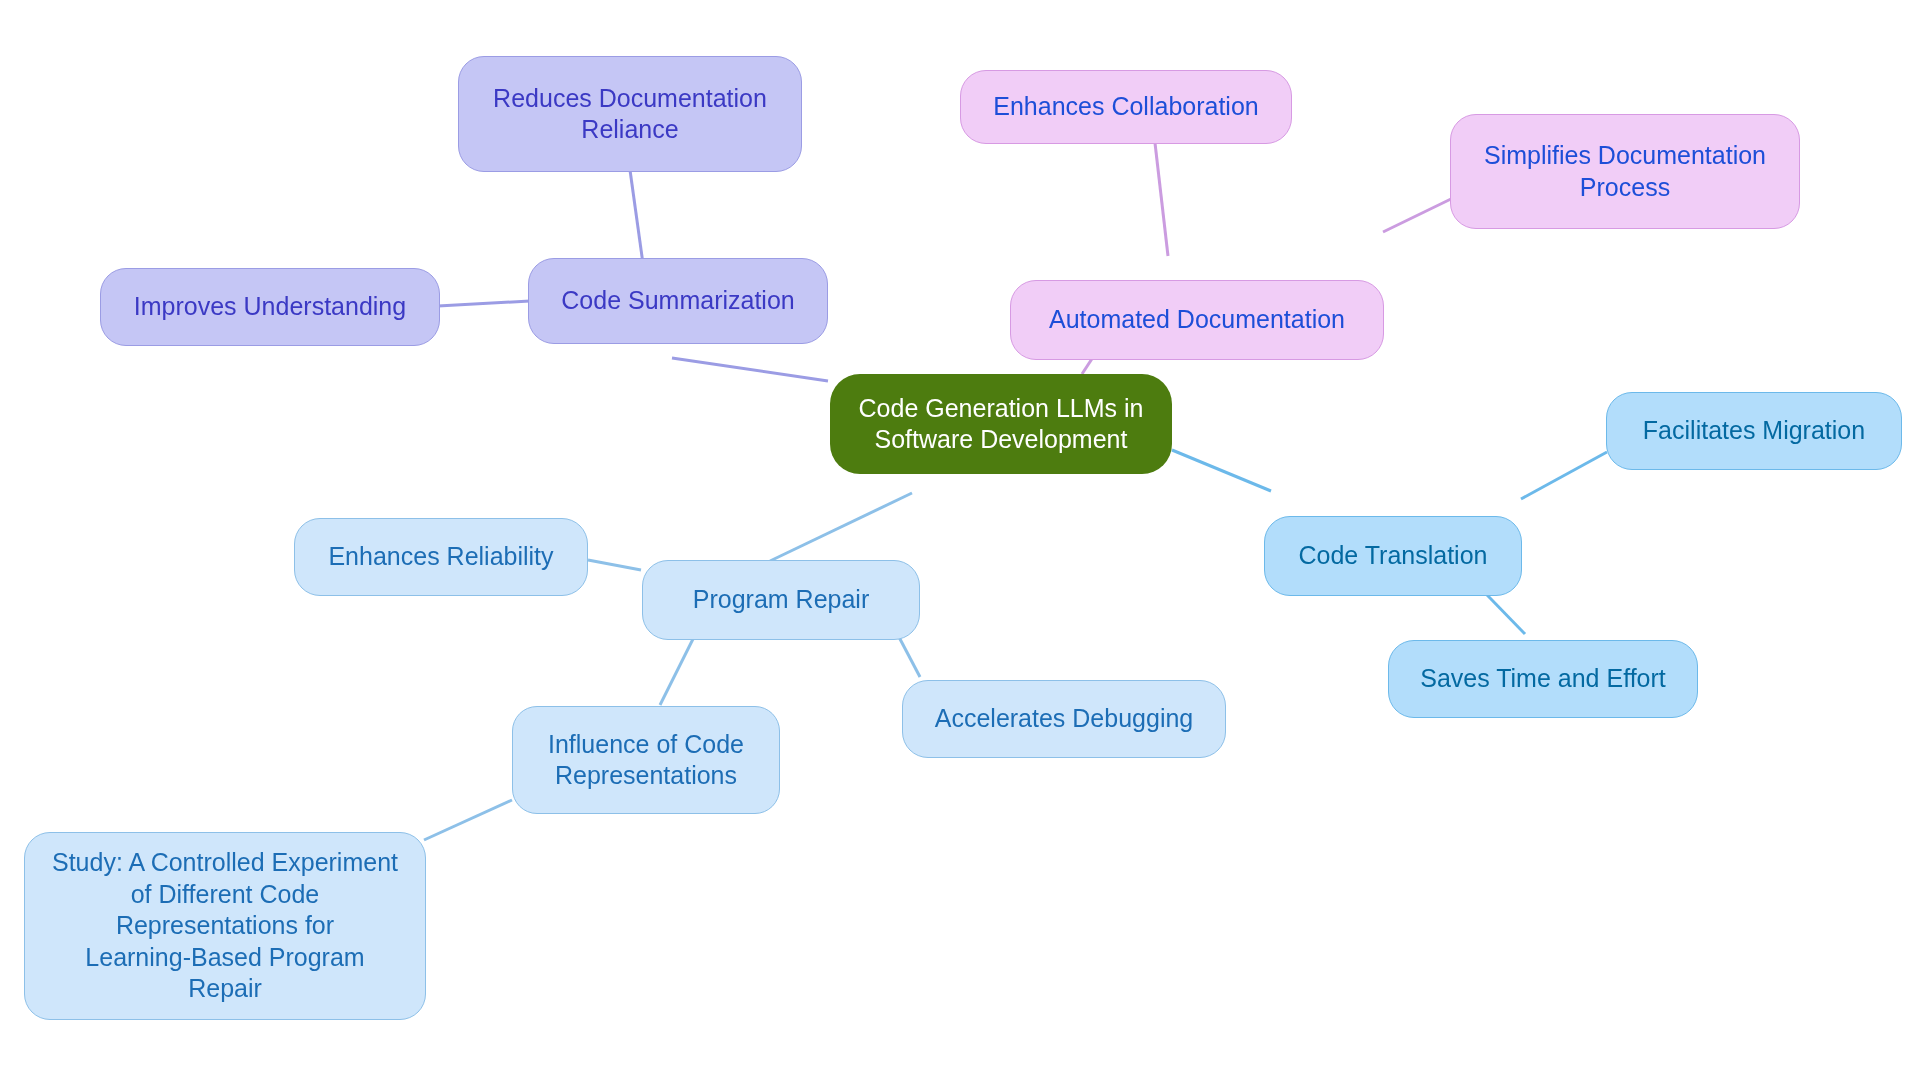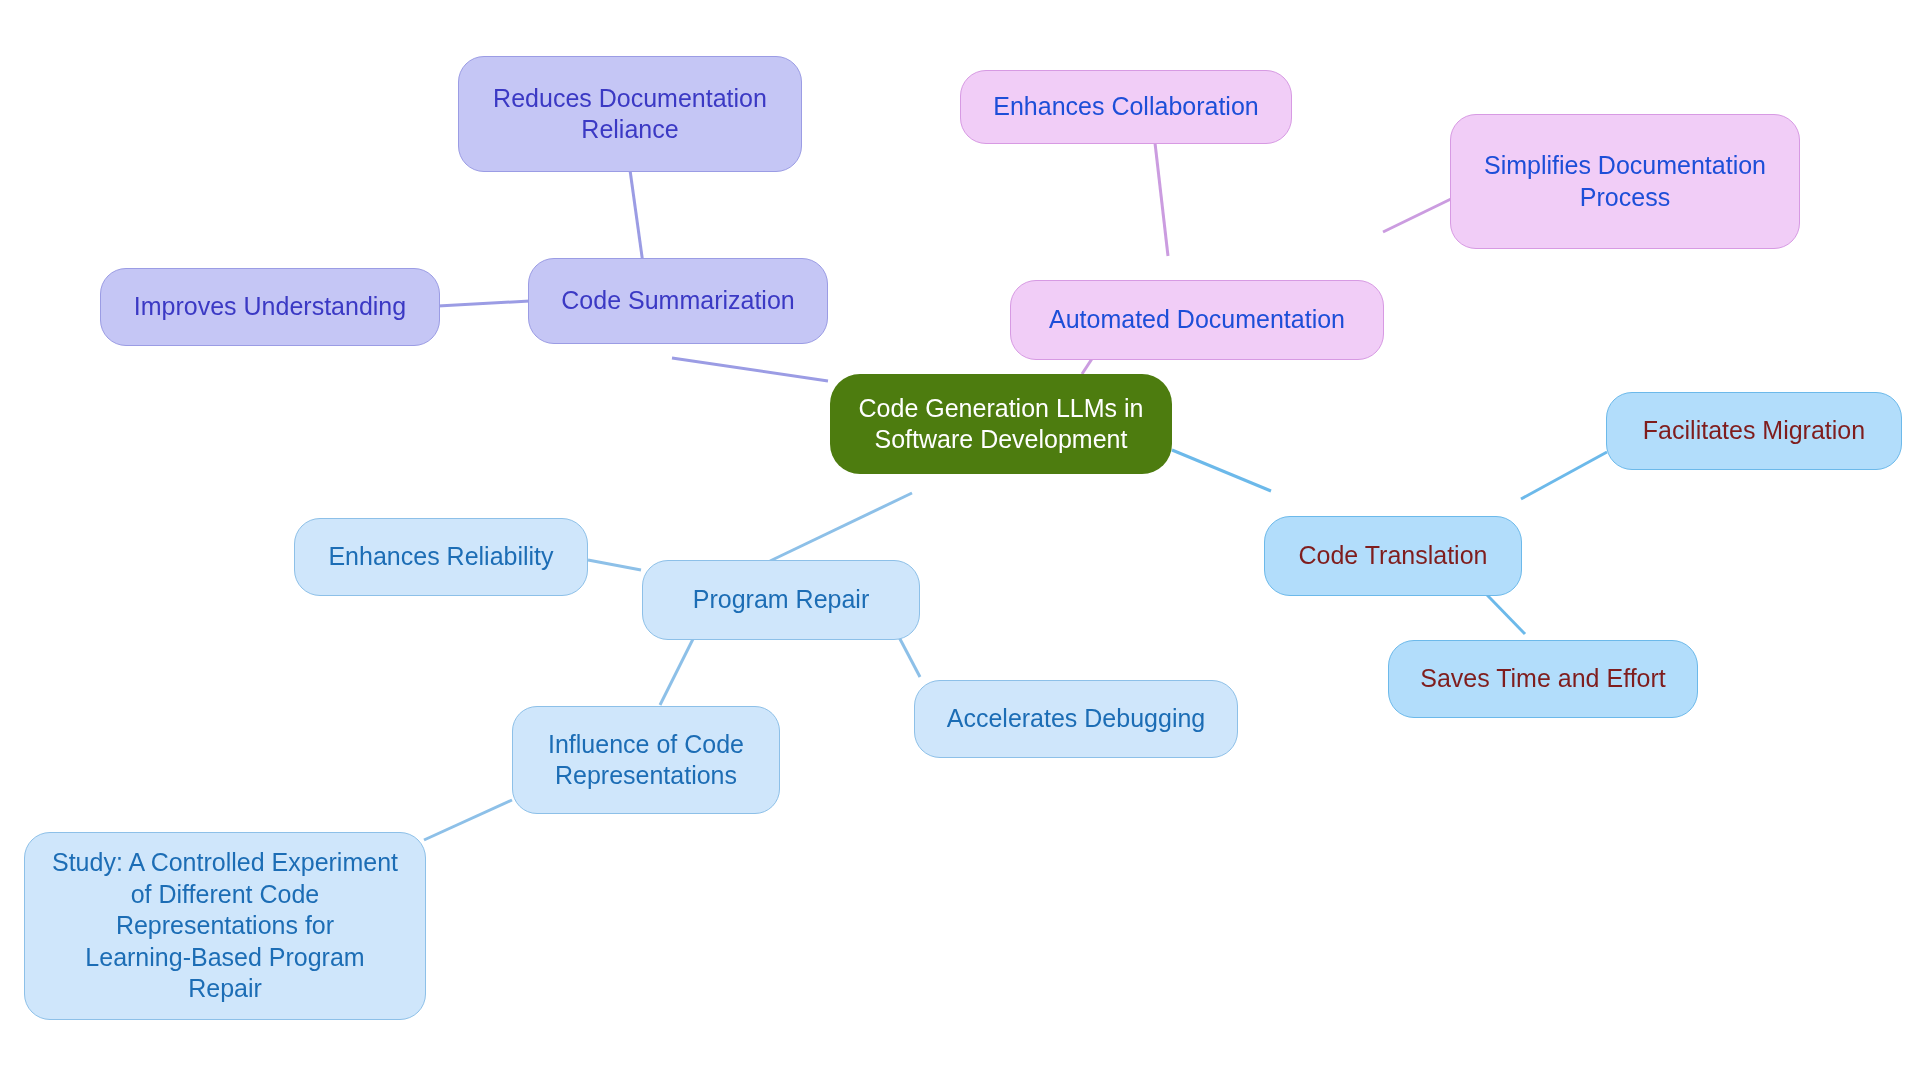--- a/index.html
+++ b/index.html
@@ -53,21 +53,21 @@
   }
   .n-pink {
     background: #f1cdf7;
     border-color: #d79ae3;
     color: #1d4ed8;
     font-size: 25px;
   }
   .n-blue-strong {
     background: #b2ddfb;
     border-color: #6cb9ea;
-    color: #7f1d1d;
+    color: #0369a1;
     font-size: 25px;
   }
   .n-blue-soft {
     background: #cfe6fb;
     border-color: #8dc0e8;
     color: #1c6db5;
     font-size: 25px;
   }
 </style>
 </head>
@@ -115,21 +115,21 @@
   </div>
 
   <div class="node n-pink" style="left:1010px; top:248px; width:374px; height:80px;margin-top:32px;">
     <span>Automated Documentation</span>
   </div>
 
   <div class="node n-pink" style="left:960px; top:70px; width:332px; height:74px;">
     <span>Enhances Collaboration</span>
   </div>
 
-  <div class="node n-pink" style="left:1450px; top:114px; width:350px; height:135px;">
+  <div class="node n-pink" style="left:1450px; top:114px; width:350px; height:115px;">
     <span>Simplifies Documentation
 Process</span>
   </div>
 
   <div class="node n-blue-strong" style="left:1264px; top:492px; width:258px; height:80px;margin-top:24px;">
     <span>Code Translation</span>
   </div>
 
   <div class="node n-blue-strong" style="left:1606px; top:392px; width:296px; height:78px;">
     <span>Facilitates Migration</span>
@@ -140,21 +140,21 @@
   </div>
 
   <div class="node n-blue-soft" style="left:642px; top:560px; width:278px; height:80px;">
     <span>Program Repair</span>
   </div>
 
   <div class="node n-blue-soft" style="left:294px; top:518px; width:294px; height:78px;">
     <span>Enhances Reliability</span>
   </div>
 
-  <div class="node n-blue-soft" style="left:902px; top:680px; width:324px; height:78px;margin-left:12px;">
+  <div class="node n-blue-soft" style="left:902px; top:680px; width:324px; height:78px;">
     <span>Accelerates Debugging</span>
   </div>
 
   <div class="node n-blue-soft" style="left:512px; top:706px; width:268px; height:108px;border-radius:25px;">
     <span>Influence of Code
 Representations</span>
   </div>
 
   <div class="node n-blue-soft" style="left:24px; top:832px; width:402px; height:188px;">
     <span>Study: A Controlled Experiment

